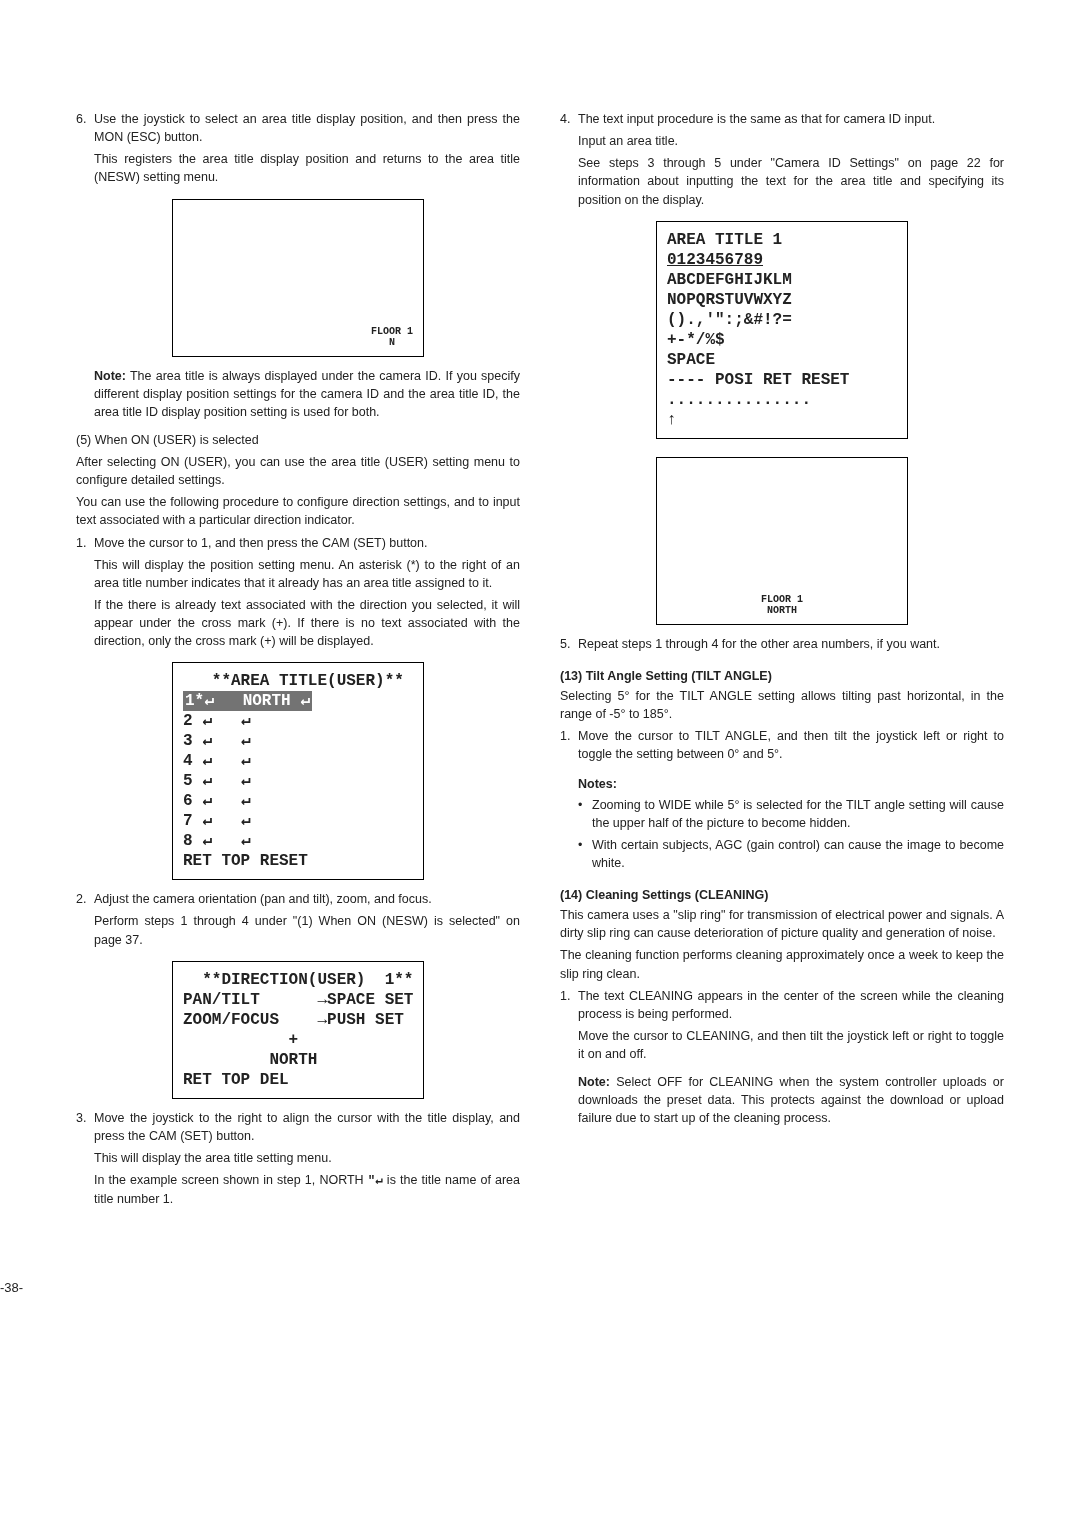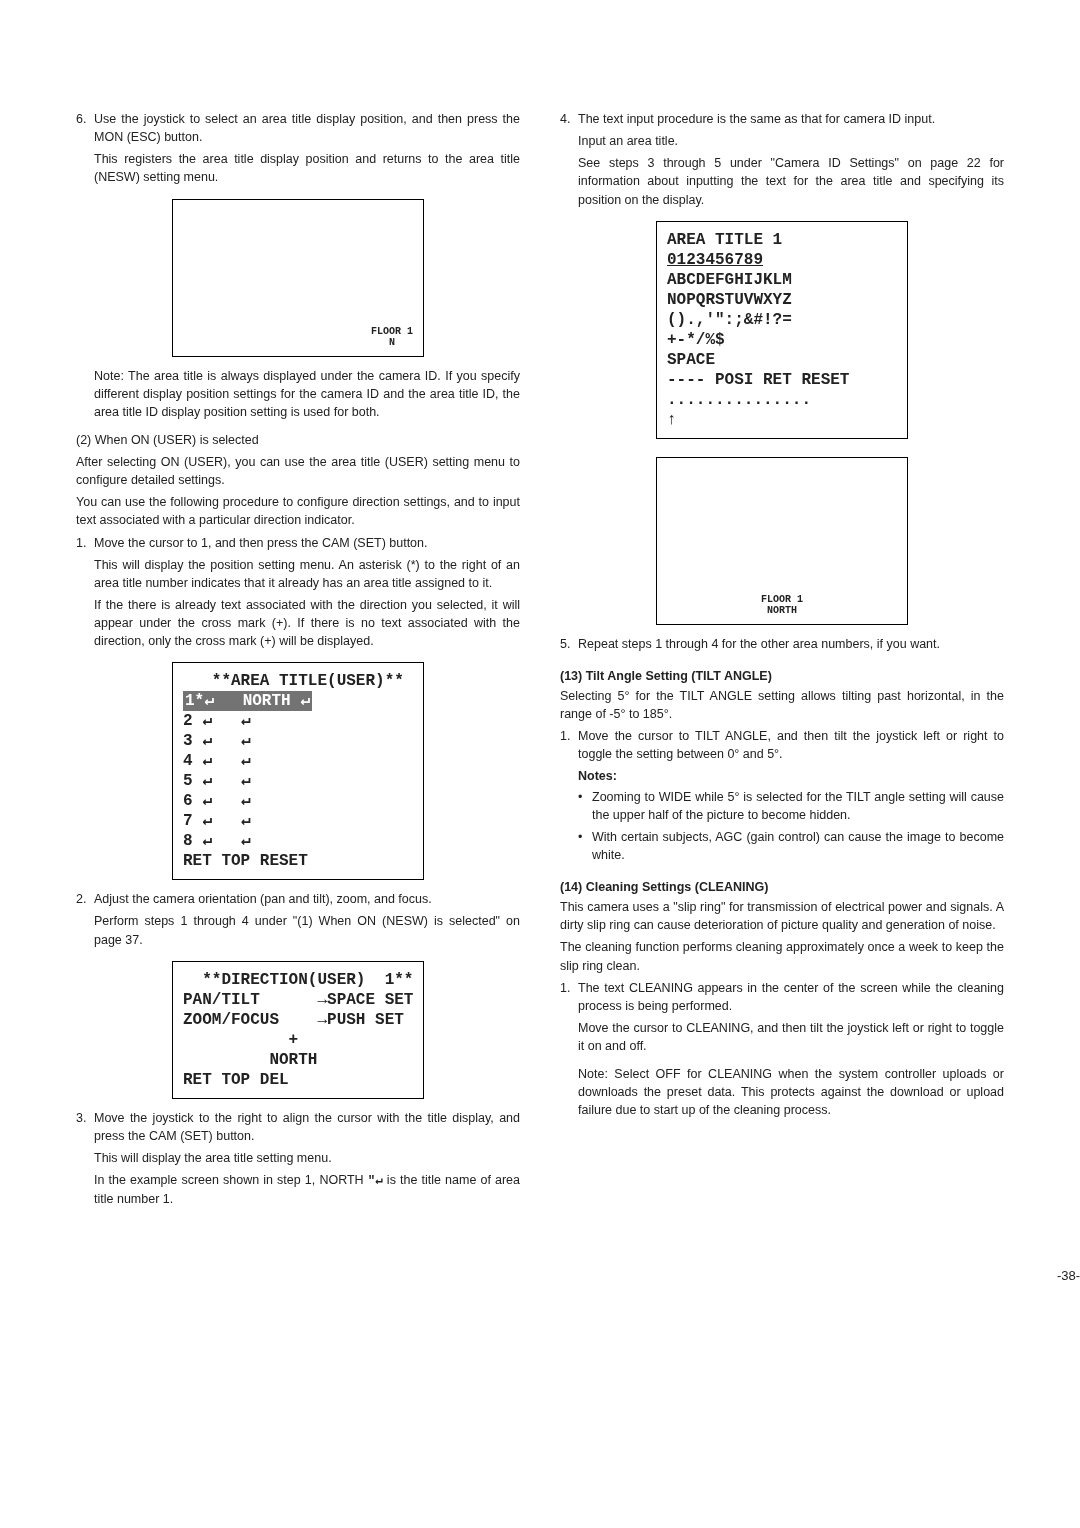--- a/index.html
+++ b/index.html
@@ -47,27 +47,27 @@
     position: absolute;
     right: 10px;
     bottom: 8px;
     font-family: "Courier New", monospace;
     font-weight: bold;
     font-size: 10px;
     text-align: center;
     line-height: 1.1;
   }
   .center-h { display:flex; justify-content:center; }
-  .bold { font-weight: normal; margin-top: 32px; }
+  .bold { font-weight: bold; margin-top: 32px; }
   .section-h { font-weight: bold; margin: 10px 0 2px 0; }
-  .notes-h { font-weight: bold; margin: 0 0 2px 18px; }
+  .notes-h { font-weight: bold; margin: 8px 0 2px 18px; }
   .bullet { display:flex; margin-left:18px; text-align: justify;}
   .bullet .dot { flex:0 0 14px; }
   .underline { text-decoration: underline; }
-  .pgnum { text-align:right; font-size:13px; margin-top:16px; }
+  .pgnum { text-align:left; font-size:13px; margin-top:28px; }
   .inv {
     display:inline-block;
     background:#737373;
     color:#fff;
     padding:0 2px;
   }
   .sep { height:6px; }
   .ret-icon {
     font-family: "Courier New", monospace;
     font-weight: bold;
@@ -96,21 +96,21 @@
         </div>
       </div>
     </div>
 
     <p class="pj indent">
       <span class="bold">Note:</span><span> The area title is always displayed under the camera ID. If you specify different display position settings for the camera ID and the area title ID, the area title ID display position setting is used for both.</span>
     </p>
 
     <div class="sep"></div>
 
-    <p class="p">(2) When ON (USER) is selected</p>
+    <p class="p">(5) When ON (USER) is selected</p>
     <p class="pj">After selecting ON (USER), you can use the area title (USER) setting menu to configure detailed settings.</p>
     <p class="pj">You can use the following procedure to configure direction settings, and to input text associated with a particular direction indicator.</p>
 
     <div class="num-item">
       <div class="num">1.</div>
       <div class="body">
         <p class="pj">Move the cursor to 1, and then press the CAM (SET) button.</p>
         <p class="pj">This will display the position setting menu. An asterisk (*) to the right of an area title number indicates that it already has an area title assigned to it.</p>
         <p class="pj">If the there is already text associated with the direction you selected, it will appear under the cross mark (+). If there is no text associated with the direction, only the cross mark (+) will be displayed.</p>
       </div>

